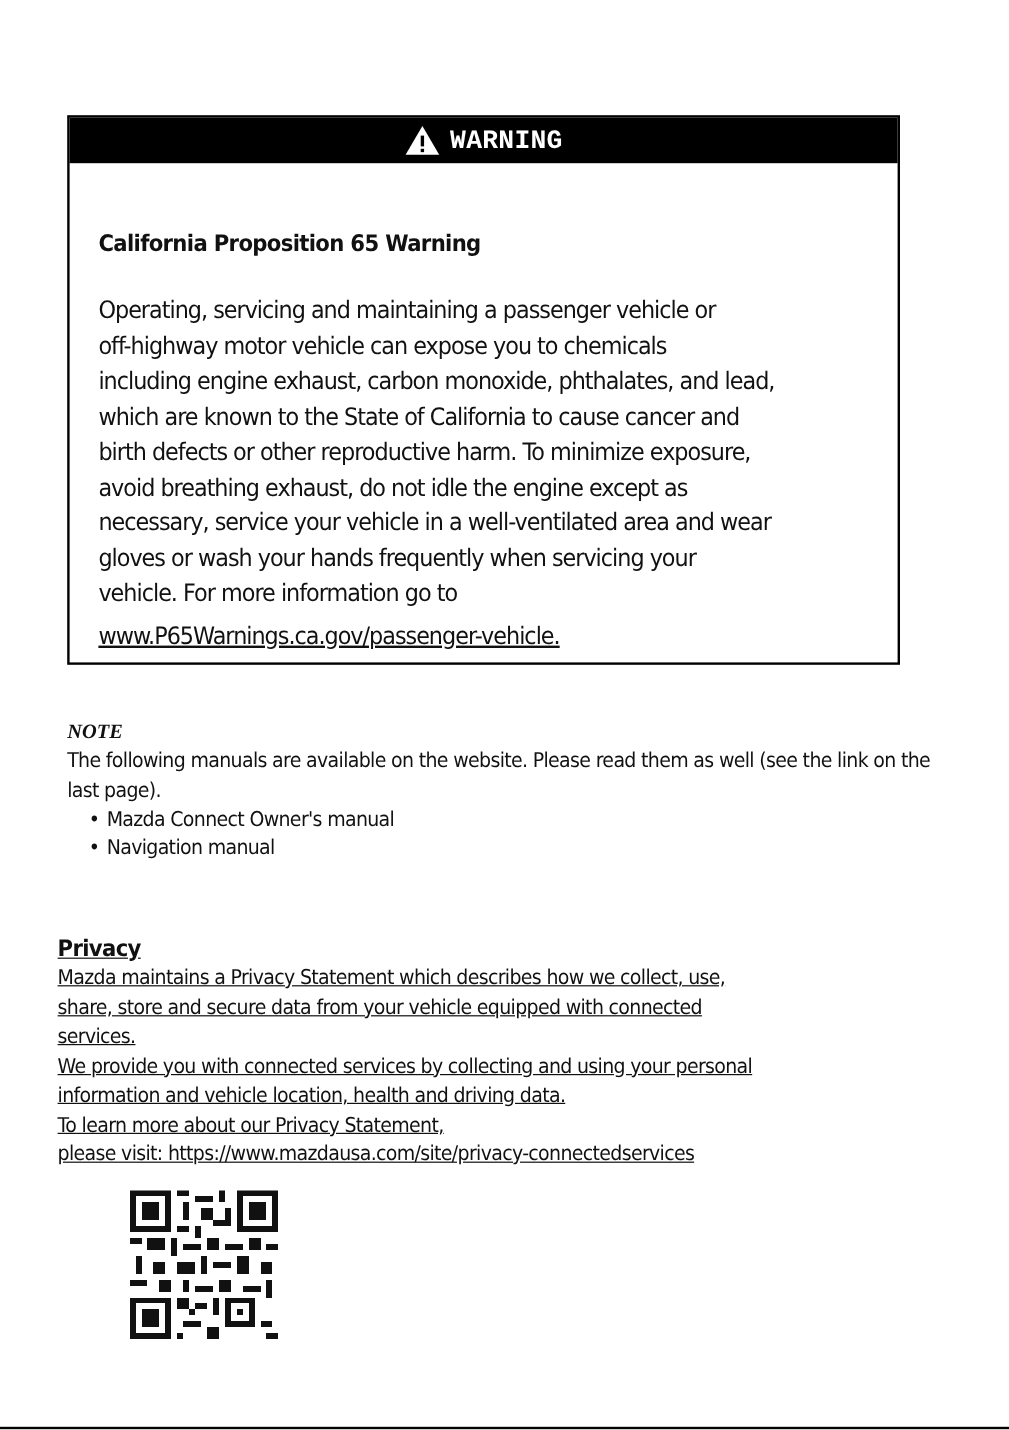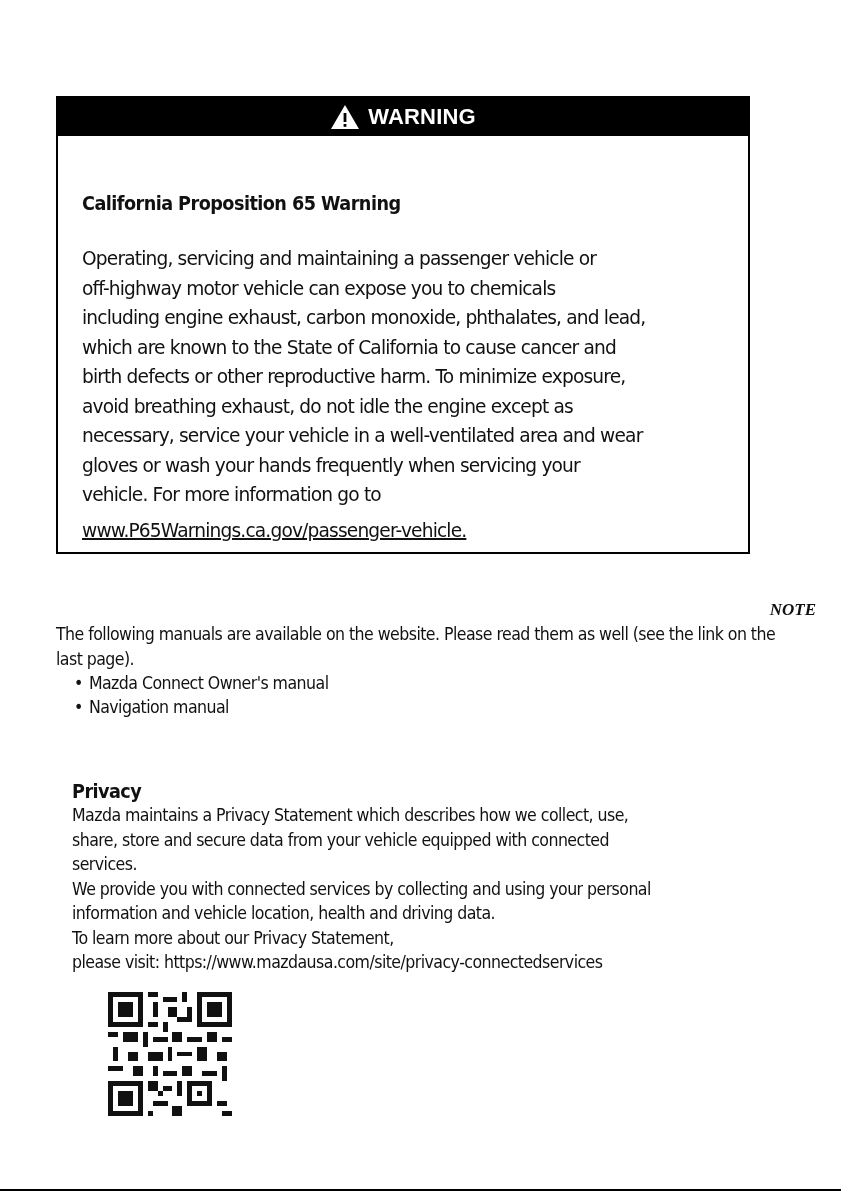--- a/index.html
+++ b/index.html
@@ -7,21 +7,21 @@
       width: 841px; height: 1192px; position: relative; overflow: hidden;
       font-family: "DejaVu Sans", sans-serif; color: #111;
     }
     .warning-box {
       position: absolute; left: 56px; top: 96px; width: 690px; height: 454px;
       border: 2px solid #000; box-sizing: content-box;
     }
     .warning-header {
       height: 38px; background: #000; color: #fff;
       display: flex; align-items: center; justify-content: center;
-      font-family: Liberation Sans, sans-serif; font-weight: bold; font-size: 22px;
+      font-family: Liberation Mono, monospace; font-weight: bold; font-size: 22px;
       letter-spacing: 0.2px;
     }
     .warning-header svg { width: 30px; height: 26px; margin-right: 8px; }
     .warning-body { padding: 24px 0 0 24px; margin-top: 32px; }
     .warning-title {
       font-family: "DejaVu Sans", sans-serif; font-size: 19px; font-weight: bold;
       letter-spacing: -0.6px; margin: 0 0 30px 0; transform: scaleX(0.93); transform-origin: left;
     }
     .warning-text {
       font-size: 20px; line-height: 29.5px; letter-spacing: -0.9px;
@@ -29,30 +29,30 @@
       width: 780px;
     }
     .warning-link {
       display: inline-block; margin-top: 8px;
       font-size: 20px; letter-spacing: -0.9px; color: #111; text-decoration: underline;
       transform: scaleX(0.93); transform-origin: left;
     }
     .note { position: absolute; left: 56px; top: 600px; width: 760px; }
     .note-label {
       font-family: "Liberation Serif", serif; font-style: italic; font-weight: bold;
-      font-size: 17px; margin: 0 0 2px 12px; text-align: right;
+      font-size: 17px; margin: 0 0 2px 0;
     }
     .body-text {
       font-size: 17px; line-height: 24.5px; letter-spacing: -0.6px; margin: 0;
       transform: scaleX(0.93); transform-origin: left; width: 800px;
     }
     .bullets { list-style: none; margin: 0; padding: 0 0 0 18px; }
     .bullets li { font-size: 17px; line-height: 24px; letter-spacing: -0.6px; transform: scaleX(0.93); transform-origin: left; }
     .bullets li .dot { display: inline-block; width: 16px; }
-    .privacy { position: absolute; left: 72px; top: 780px; width: 760px; }
+    .privacy { position: absolute; left: 48px; top: 780px; width: 760px; text-decoration: underline; }
     .privacy-title {
       font-size: 19px; font-weight: bold; letter-spacing: -0.6px; margin: 0 0 1px 0;
       transform: scaleX(0.93); transform-origin: left;
     }
     .privacy p { white-space: pre-line; }
     .qr { position: absolute; left: 108px; top: 992px; width: 124px; height: 124px; }
     .footer-line { position: absolute; left: 0; right: 0; top: 1189px; height: 2px; background: #000; }
   </style>
 </head>
 <body>

